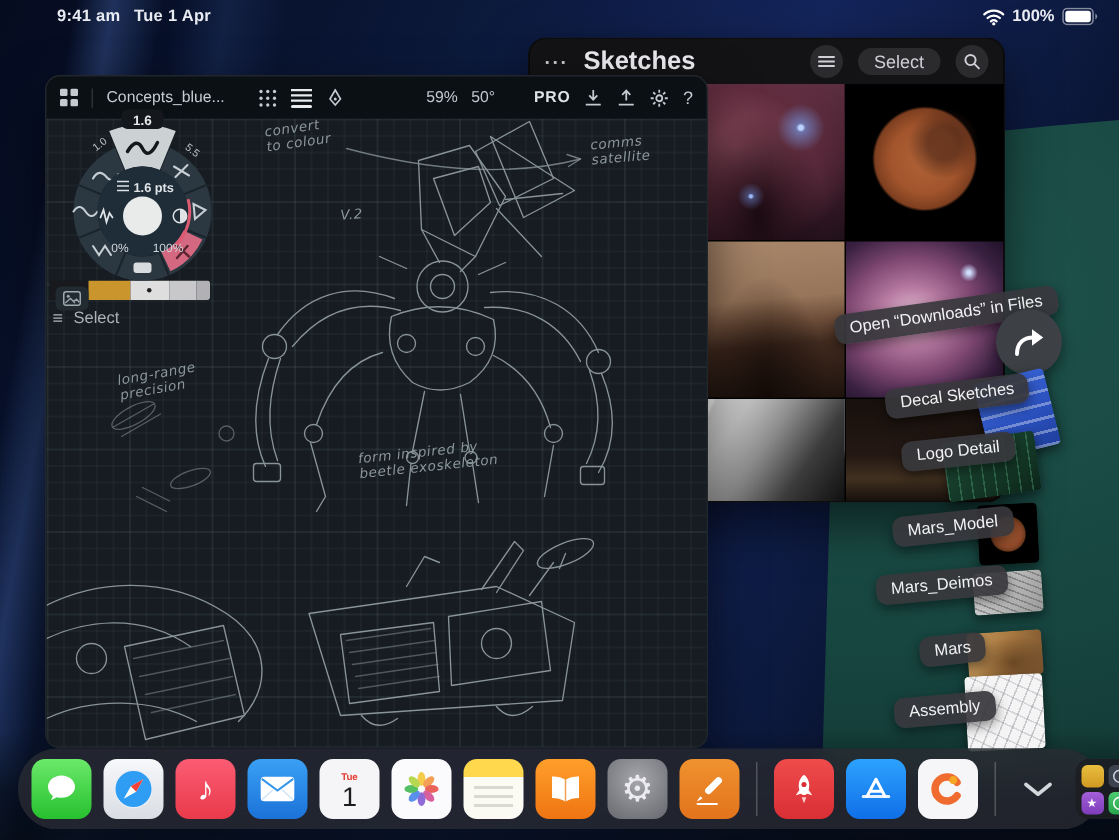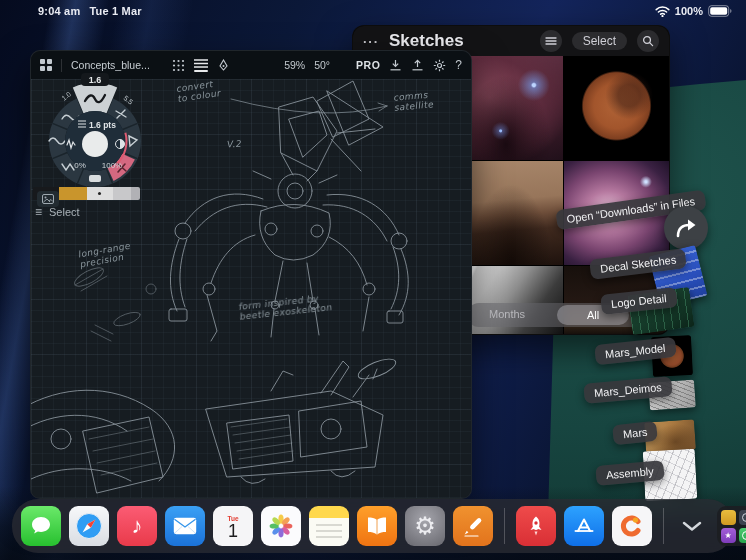--- a/index.html
+++ b/index.html
@@ -185,24 +185,20 @@
         </svg>
       </div>
       <div class="lib-select">Select</div>
       <div class="lib-circle">
         <svg width="12" height="12" viewBox="0 0 12 12">
           <circle cx="5" cy="5" r="3.4" stroke="#cfcfd6" stroke-width="1.3" fill="none"></circle>
           <path d="M7.6 7.6 L10.6 10.6" stroke="#cfcfd6" stroke-width="1.3" stroke-linecap="round"></path>
         </svg>
       </div>
     </div>
-    <div class="zoombar">
-      <div class="zb-months">Months</div>
-      <div class="zb-pill">All</div>
-    </div>
   </div>
 
   <div class="concepts">
     <div class="canvas">
       <svg class="sketch" viewBox="0 0 440 419">
         <g stroke="#b4c0c8" stroke-width="0.9" fill="none" opacity="0.72" stroke-linecap="round" stroke-linejoin="round">
 
           <path d="M296 12 L352 48 L318 66 Z"></path>
           <path d="M286 22 L322 2 L338 40 L302 58 Z"></path>
           <path d="M300 60 L330 92 M306 54 L344 50"></path>
@@ -534,21 +530,21 @@
     <div class="a-tile">
       <div class="mini m1"></div>
       <div class="mini m2"></div>
       <div class="mini m3">★</div>
       <div class="mini m4"></div>
     </div>
   </div>
 
   <div class="statusbar">
     <div class="sb-left">
-      <span>9:04 am</span><span>Tue 1 Mar</span>
+      <span>9:41 am</span><span>Tue 1 Apr</span>
     </div>
     <div class="sb-right">
       <svg width="15" height="11" viewBox="0 0 15 11">
         <path d="M1.2 3.6 a9 9 0 0 1 12.6 0" stroke="#fff" stroke-width="1.5" fill="none" stroke-linecap="round"></path>
         <path d="M3.4 6 a6 6 0 0 1 8.2 0" stroke="#fff" stroke-width="1.5" fill="none" stroke-linecap="round"></path>
         <path d="M5.6 8.2 a3 3 0 0 1 3.8 0" stroke="#fff" stroke-width="1.5" fill="none" stroke-linecap="round"></path>
         <circle cx="7.5" cy="10" r="1.1" fill="#fff"></circle>
       </svg>
       <span>100%</span>
       <svg width="24" height="12" viewBox="0 0 24 12">

